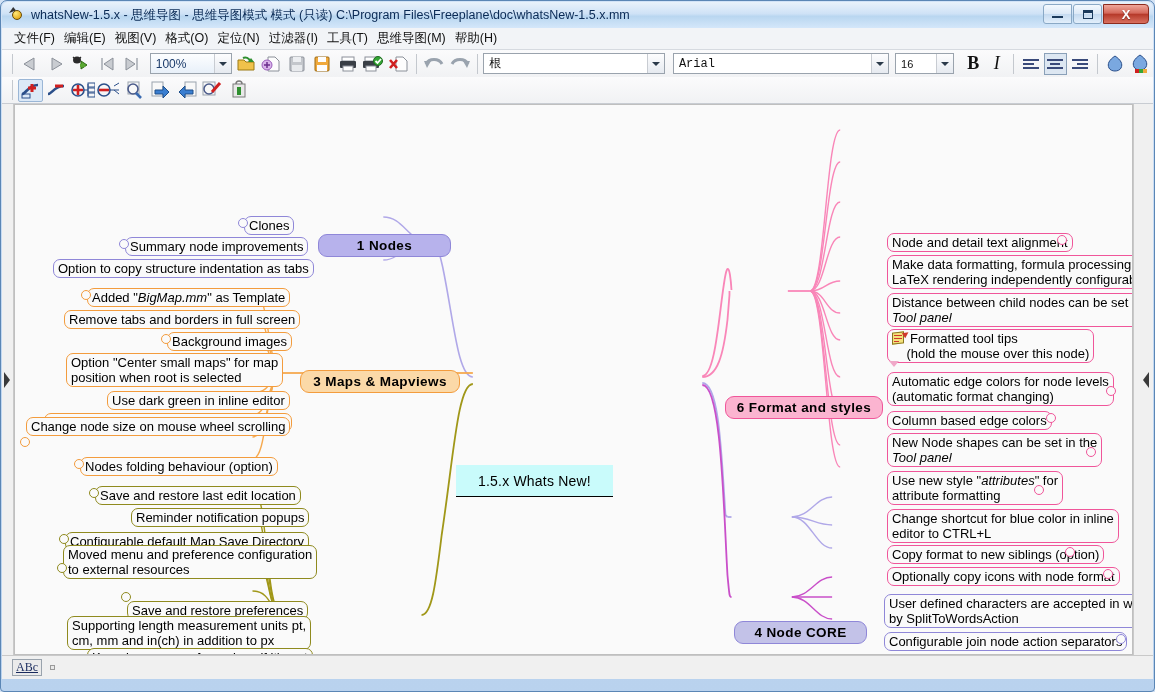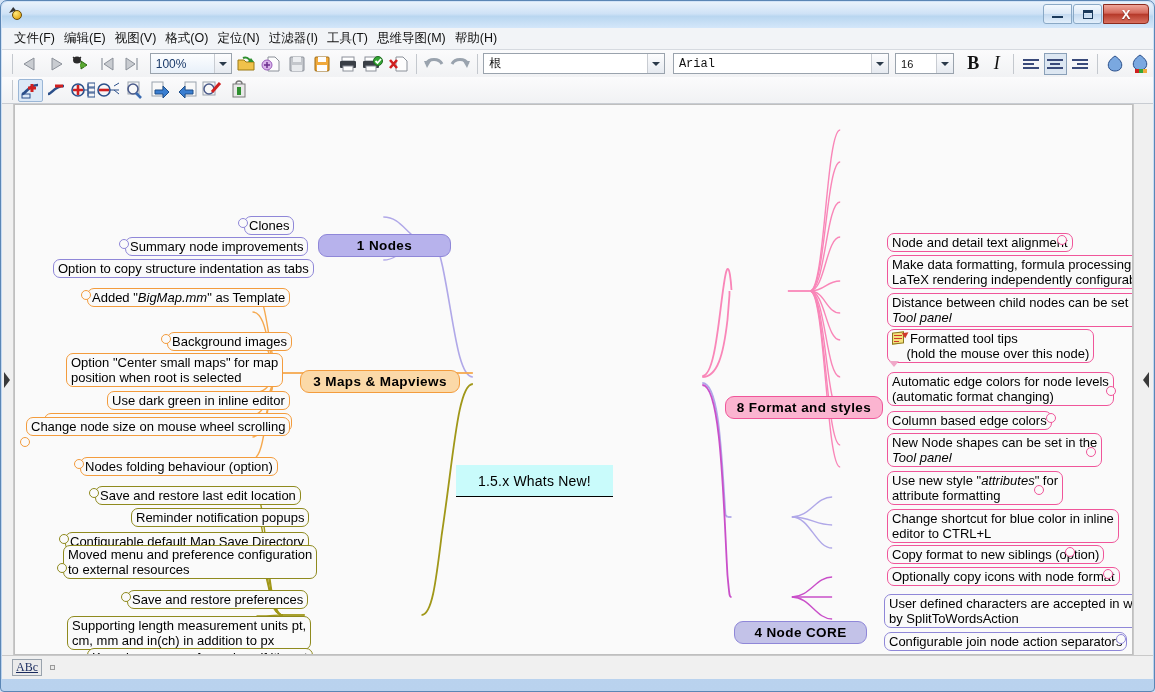--- a/index.html
+++ b/index.html
@@ -257,20 +257,21 @@
 </head>
 <body>
 
 <div id="window">
 
   <div id="titlebar">
     <div id="app-icon">
       <div class="stalk"></div>
         <div class="bulb"></div>
     </div>
+    <div id="win-title">whatsNew-1.5.x - 思维导图 - 思维导图模式 模式 (只读) C:\Program Files\Freeplane\doc\whatsNew-1.5.x.mm</div>
     <div id="win-buttons">
       <div class="winbtn min">
           <div class="minbar"></div>
         </div>
       <div class="winbtn max">
           <div class="maxbox"></div>
         </div>
       <div class="winbtn close">X</div>
     </div>
   </div>
@@ -594,20 +595,21 @@
       <div class="bullet" style="left:223px; top:113px; border:1px solid #8f87d8;"></div>
       <div class="node" style="left:110px; top:132px; border-color:#8f87d8;">Summary node improvements</div>
       <div class="bullet" style="left:104px; top:134px; border:1px solid #8f87d8;"></div>
       <div class="node" style="left:38px; top:154px; border-color:#8f87d8;">Option to copy structure indentation as tabs</div>
 
       <div class="node main" style="left:285px; top:265px; width:160px; background:#fbd9a8; border-color:#f39c3d;">3 Maps &amp; Mapviews</div>
 
       <div class="node" style="left:72px; top:183px; border-color:#f39c3d;"><span>Added "<span class="ital">BigMap.mm</span>" as Template</span></div>
       <div class="bullet" style="left:66px; top:185px; border:1px solid #f39c3d;"></div>
 
+      <div class="node" style="left:49px; top:205px; border-color:#f39c3d;">Remove tabs and borders in full screen</div>
 
       <div class="node" style="left:152px; top:227px; border-color:#f39c3d;">Background images</div>
       <div class="bullet" style="left:146px; top:229px; border:1px solid #f39c3d;"></div>
 
       <div class="node" style="left:51px; top:248px; border-color:#f39c3d;">Option "Center small maps" for map
 position when root is selected</div>
 
       <div class="node" style="left:92px; top:286px; border-color:#f39c3d;">Use dark green in inline editor</div>
 
       <div class="node" style="left:29px; top:308px; border-color:#f39c3d;">Scroll map after unfolding a node (option)</div>
@@ -624,30 +626,30 @@
 
       <div class="node" style="left:116px; top:403px; border-color:#8f8a1e;">Reminder notification popups</div>
 
       <div class="node" style="left:50px; top:427px; border-color:#8f8a1e;">Configurable default Map Save Directory</div>
       <div class="bullet" style="left:44px; top:429px; border:1px solid #8f8a1e;"></div>
 
       <div class="node" style="left:48px; top:440px; border-color:#8f8a1e;">Moved menu and preference configuration
 to external resources</div>
       <div class="bullet" style="left:42px; top:458px; border:1px solid #8f8a1e;"></div>
 
-      <div class="node" style="left:112px; top:485px; border-color:#8f8a1e;">Save and restore preferences</div>
+      <div class="node" style="left:112px; top:496px; border-color:#8f8a1e;">Save and restore preferences</div>
       <div class="bullet" style="left:106px; top:487px; border:1px solid #8f8a1e;"></div>
 
       <div class="node" style="left:52px; top:505px; border-color:#8f8a1e;margin-top:6px;">Supporting length measurement units pt,
 cm, mm and in(ch) in addition to px</div>
 
       <div class="node" style="left:72px; top:543px; border-color:#8f8a1e;">Keep icon name of user icon if it's not
 found in the current installation</div>
 
-      <div class="node main" style="left:710px; top:291px; width:158px; background:#fbb4d0; border-color:#f0569a;">8 Format and styles</div>
+      <div class="node main" style="left:710px; top:291px; width:158px; background:#fbb4d0; border-color:#f0569a;">6 Format and styles</div>
 
       <div class="node" style="left:872px; top:128px; border-color:#f0569a;">Node and detail text alignment</div>
       <div class="bullet" style="left:1042px; top:130px; border:1px solid #f0569a;"></div>
 
       <div class="node" style="left:872px; top:150px; border-color:#f0569a;">Make data formatting, formula processing and
 LaTeX rendering independently configurable</div>
 
       <div class="node" style="left:872px; top:188px; border-color:#f0569a;">Distance between child nodes can be set in
 <span class="ital">Tool panel</span></div>
 

